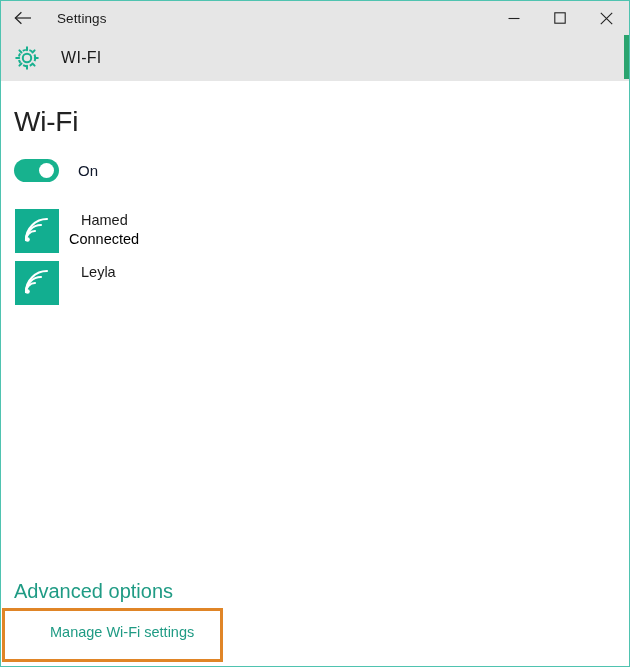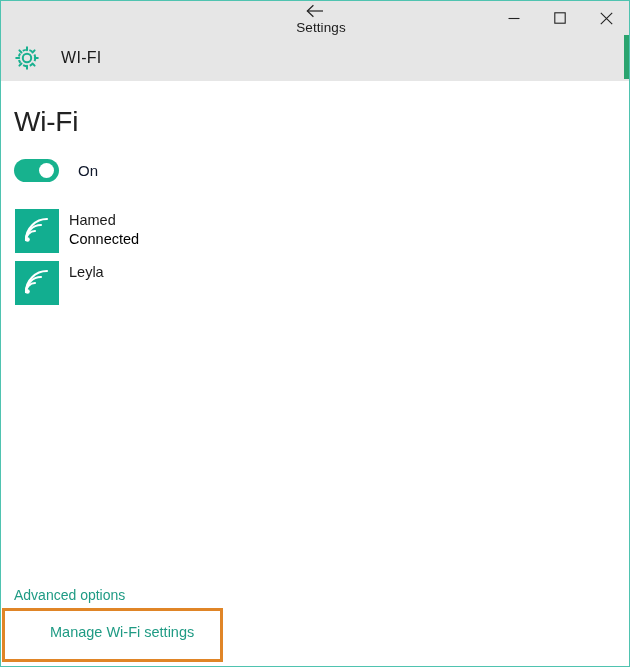--- a/index.html
+++ b/index.html
@@ -23,21 +23,20 @@
 
   
   #titlebar {
     position: absolute;
     top: 0; left: 0;
     width: 628px;
     height: 34px;
     background: #e6e6e6;
     display: flex;
     align-items: center;
-    flex-direction: column;
   }
 
   #back-button {
     width: 44px;
     height: 34px;
     display: flex;
     align-items: center;
     justify-content: center;
     cursor: pointer;
   }
@@ -187,38 +186,39 @@
   .network-text {
     margin-left: 10px;
     margin-top: 3px;
     display: flex;
     flex-direction: column;
     line-height: 19px;
   }
   .network-name {
     font-size: 14.5px;
     color: #1a1a1a;
+    margin-left: 12px;
   }
   .network-status {
     font-size: 14.5px;
     color: #000000;
   }
 
   
   #links {
     position: absolute;
     left: 0;
     bottom: 0;
     width: 628px;
   }
   #advanced-options {
     position: absolute;
     left: 13px;
     bottom: 63px;
-    font-size: 14px;
+    font-size: 20px;
     color: #1f9b84;
     cursor: pointer;
     text-decoration: none;
     white-space: nowrap;
   }
 
   #manage-wifi-highlight {
     position: absolute;
     left: 1px;
     bottom: 4px;

